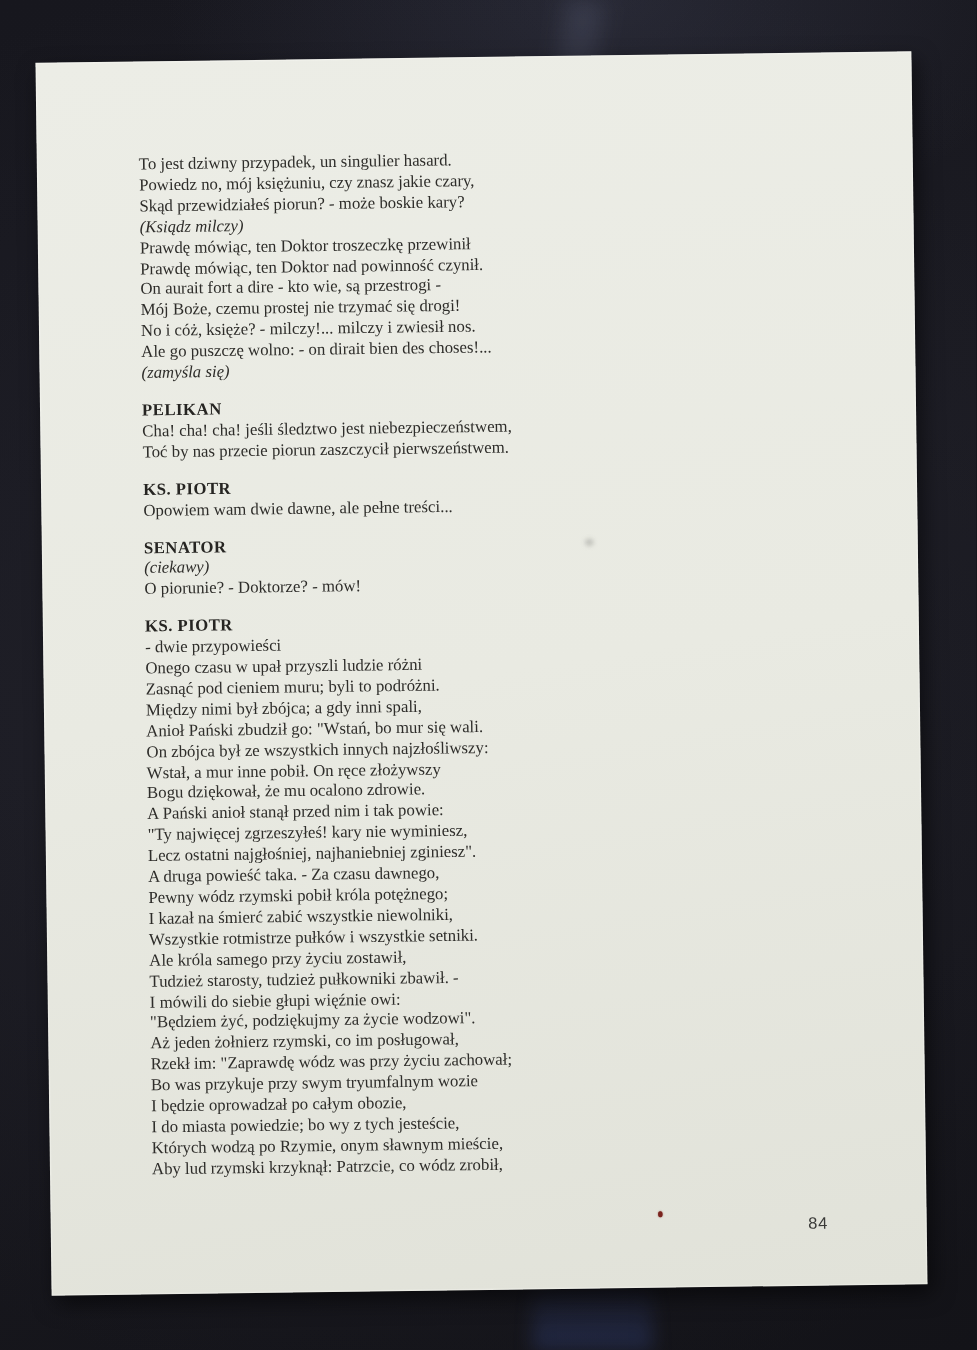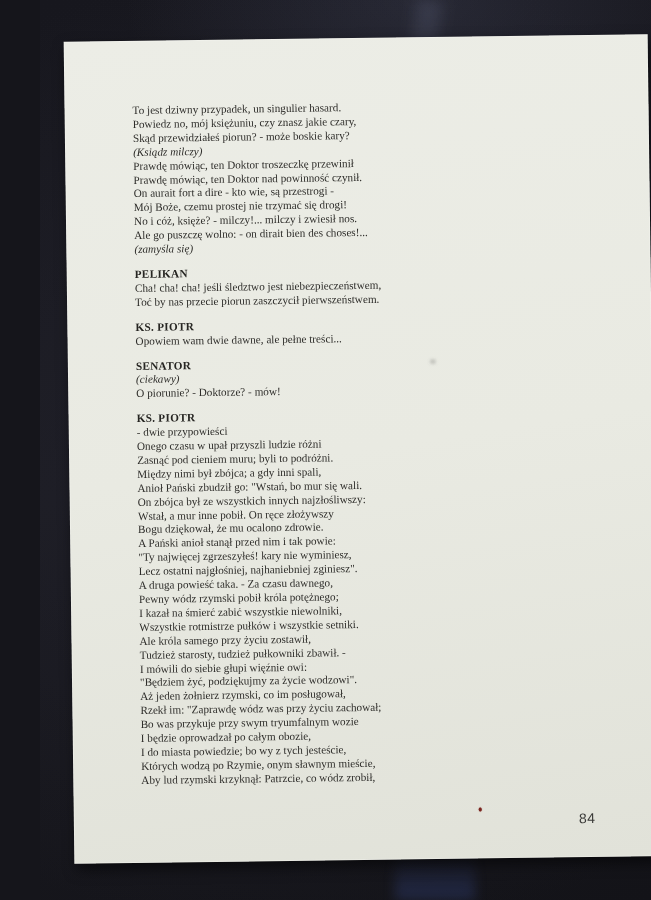--- a/index.html
+++ b/index.html
@@ -7,21 +7,20 @@
     width:651px;height:900px;overflow:hidden;position:relative;
     font-family:"Liberation Serif","DejaVu Serif",serif;
     background:#15151b;
   }
   .scene{
     position:absolute;inset:0;
     background:
       radial-gradient(ellipse 420px 240px at 62% 0%, rgba(95,100,130,0.22), transparent 70%),
       radial-gradient(ellipse 800px 650px at 45% 50%, rgba(42,42,54,0.45), transparent 75%),
       linear-gradient(160deg,#17171e 0%,#1a1a21 45%,#131318 100%);
-    margin-left: 40px;
   }
   .streak-top{
     position:absolute;left:368px;top:0;width:26px;height:120px;
     background:linear-gradient(rgba(150,160,200,0.16),transparent);
     filter:blur(7px);transform:rotate(9deg);
   }
   .streak-bottom{
     position:absolute;left:355px;top:852px;width:80px;height:48px;
     background:linear-gradient(to top,rgba(70,95,185,0.28),transparent);
     filter:blur(6px);
@@ -45,21 +44,21 @@
     position:absolute;left:362px;top:322px;width:6px;height:5px;border-radius:50%;
     background:rgba(120,120,118,0.35);filter:blur(1.5px);
   }
   .red-dot{
     position:absolute;left:405px;top:771px;width:3px;height:4px;border-radius:50%;
     background:#7a241e;box-shadow:0 0 1px rgba(122,36,30,0.8);
   }
   .pagenum{
     position:absolute;left:505px;top:775px;
     font-family:"Liberation Sans","DejaVu Sans",sans-serif;
-    font-size:14px;letter-spacing:0.6px;color:#3a3a38;
+    font-size:11px;letter-spacing:0.6px;color:#3a3a38;
   }
 </style>
 </head>
 <body>
 
 <div class="scene">
   <div class="streak-top"></div>
   <div class="streak-bottom"></div>
 
   <div class="paper">

